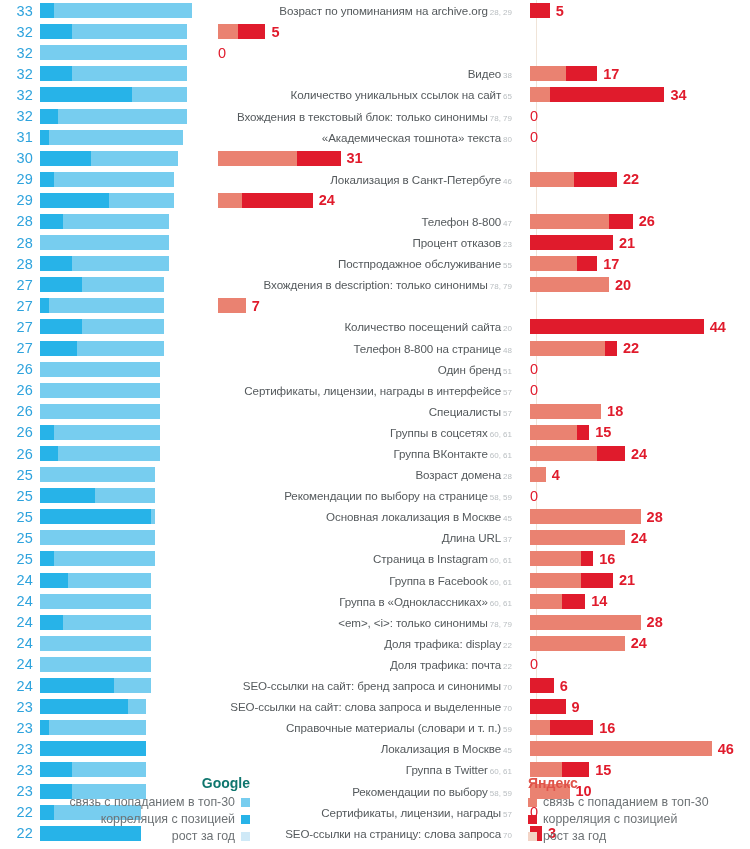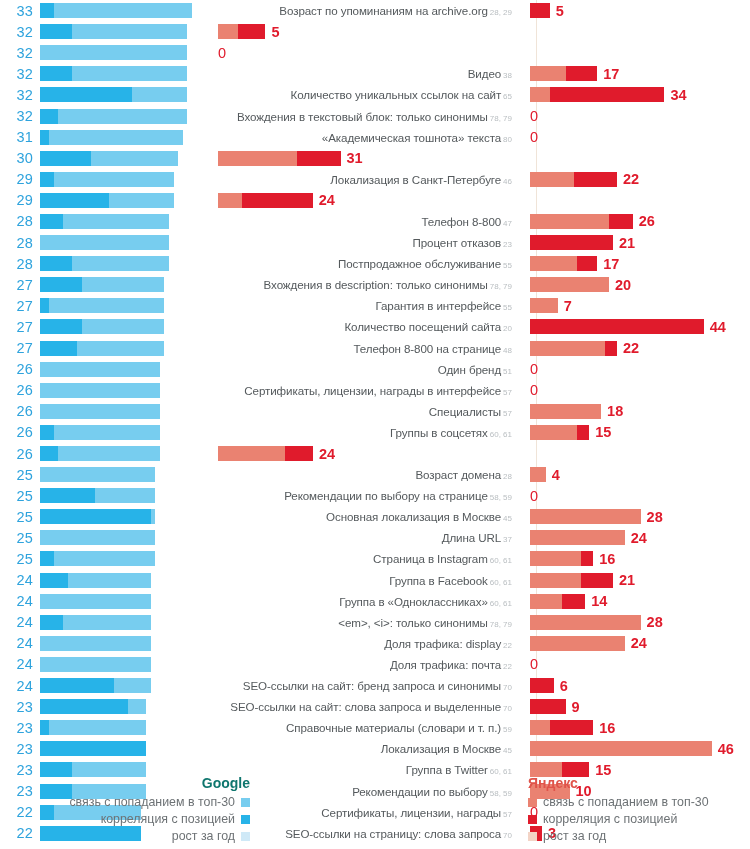--- a/index.html
+++ b/index.html
@@ -342,21 +342,20 @@
         </div>
       </div>
       <div class="row">
         <div class="left-col">
           <div class="lnum">27</div>
           <div class="lbarwrap">
             <div class="lbar-base" style="width: 124.4px;"></div>
             <div class="lbar-corr" style="width: 9.2px;"></div>
           </div>
         </div>
-        <div class="label-col"><span>Гарантия в интерфейсе</span><span class="ref">55</span></div>
         <div class="right-col">
           <div class="rbarwrap">
             <div class="rseg-top" style="width: 27.7px;"></div>
           </div>
           <div class="rnum">7</div>
         </div>
       </div>
       <div class="row">
         <div class="left-col">
           <div class="lnum">27</div>
@@ -449,20 +448,21 @@
         </div>
       </div>
       <div class="row">
         <div class="left-col">
           <div class="lnum">26</div>
           <div class="lbarwrap">
             <div class="lbar-base" style="width: 119.8px;"></div>
             <div class="lbar-corr" style="width: 18.4px;"></div>
           </div>
         </div>
+        <div class="label-col"><span>Группа ВКонтакте</span><span class="ref">60, 61</span></div>
         <div class="right-col">
           <div class="rbarwrap">
             <div class="rseg-top" style="width: 67.2px;"></div>
             <div class="rseg-corr" style="width: 27.7px;"></div>
           </div>
           <div class="rnum">24</div>
         </div>
       </div>
       <div class="row">
         <div class="left-col">

